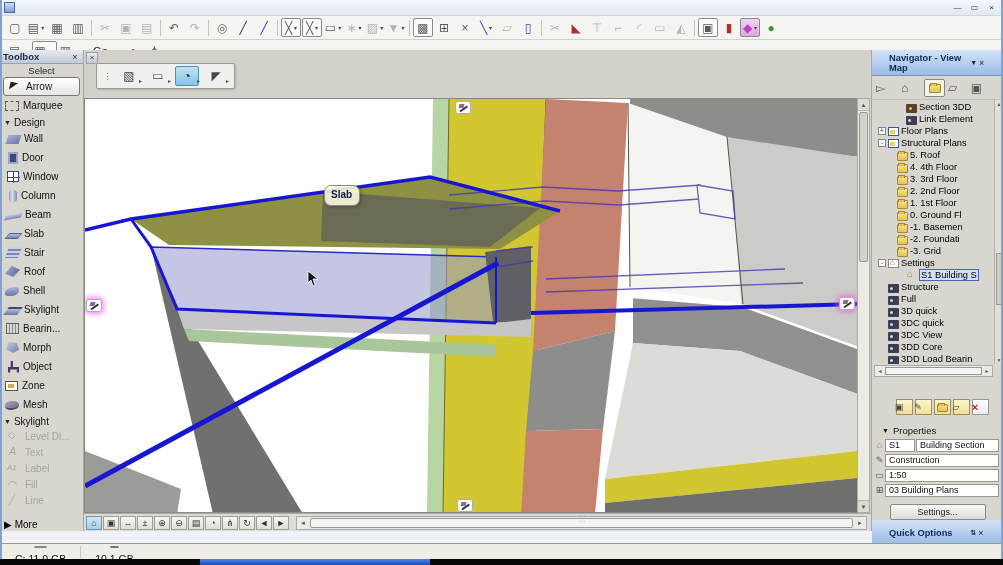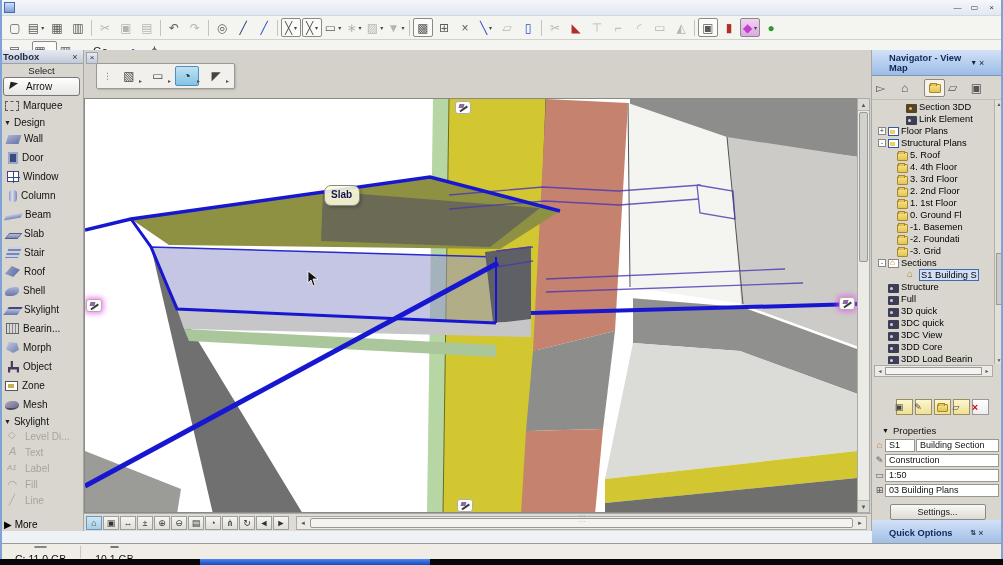--- a/index.html
+++ b/index.html
@@ -712,21 +712,21 @@
               <span class="tlabel">-2. Foundati</span>
             </div>
             <div class="tree-row d2">
               <span class="expander"></span>
               <i class="tslot on ti-folder"></i>
               <span class="tlabel">-3. Grid</span>
             </div>
             <div class="tree-row d1">
               <span class="expander">-</span>
               <i class="tslot on ti-sections"></i>
-              <span class="tlabel">Sections</span>
+              <span class="tlabel">Settings</span>
             </div>
             <div class="tree-row selected d3">
               <span class="expander"></span>
               <i class="tslot on ti-house"></i>
               <span class="tlabel">S1 Building S</span>
             </div>
             <div class="tree-row d1">
               <span class="expander"></span>
               <i class="tslot on ti-cam"></i>
               <span class="tlabel">Structure</span>

